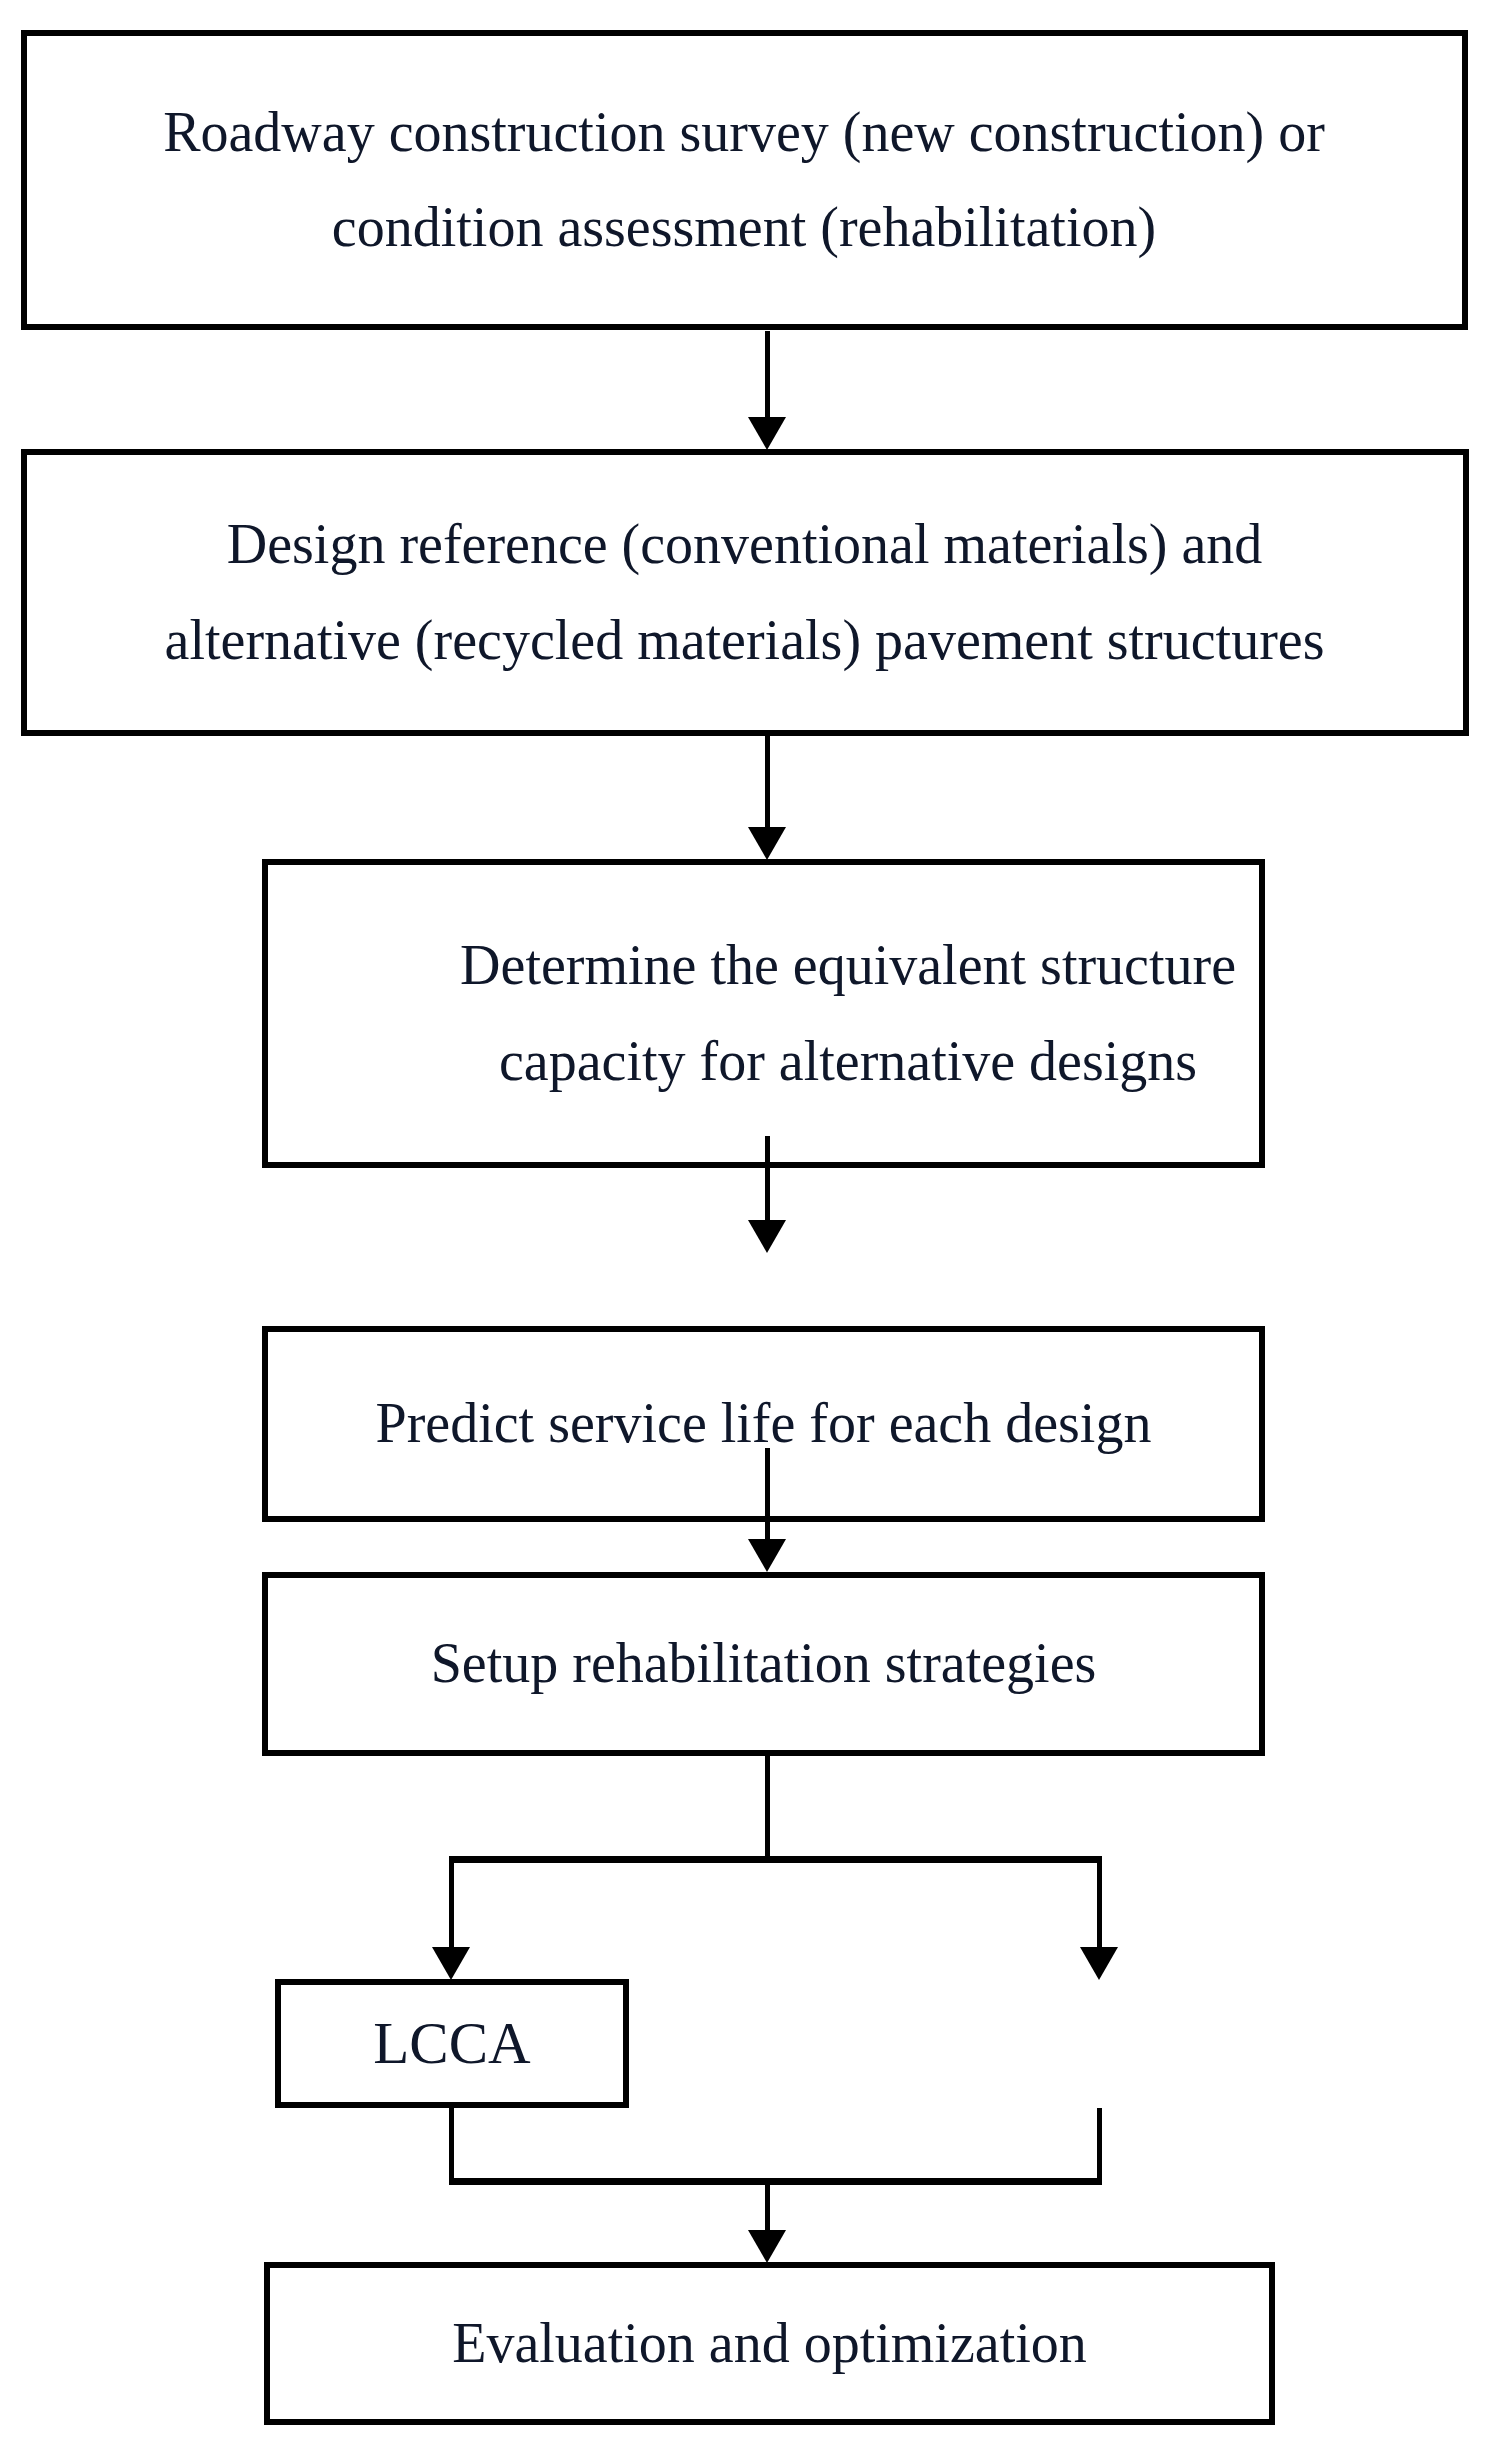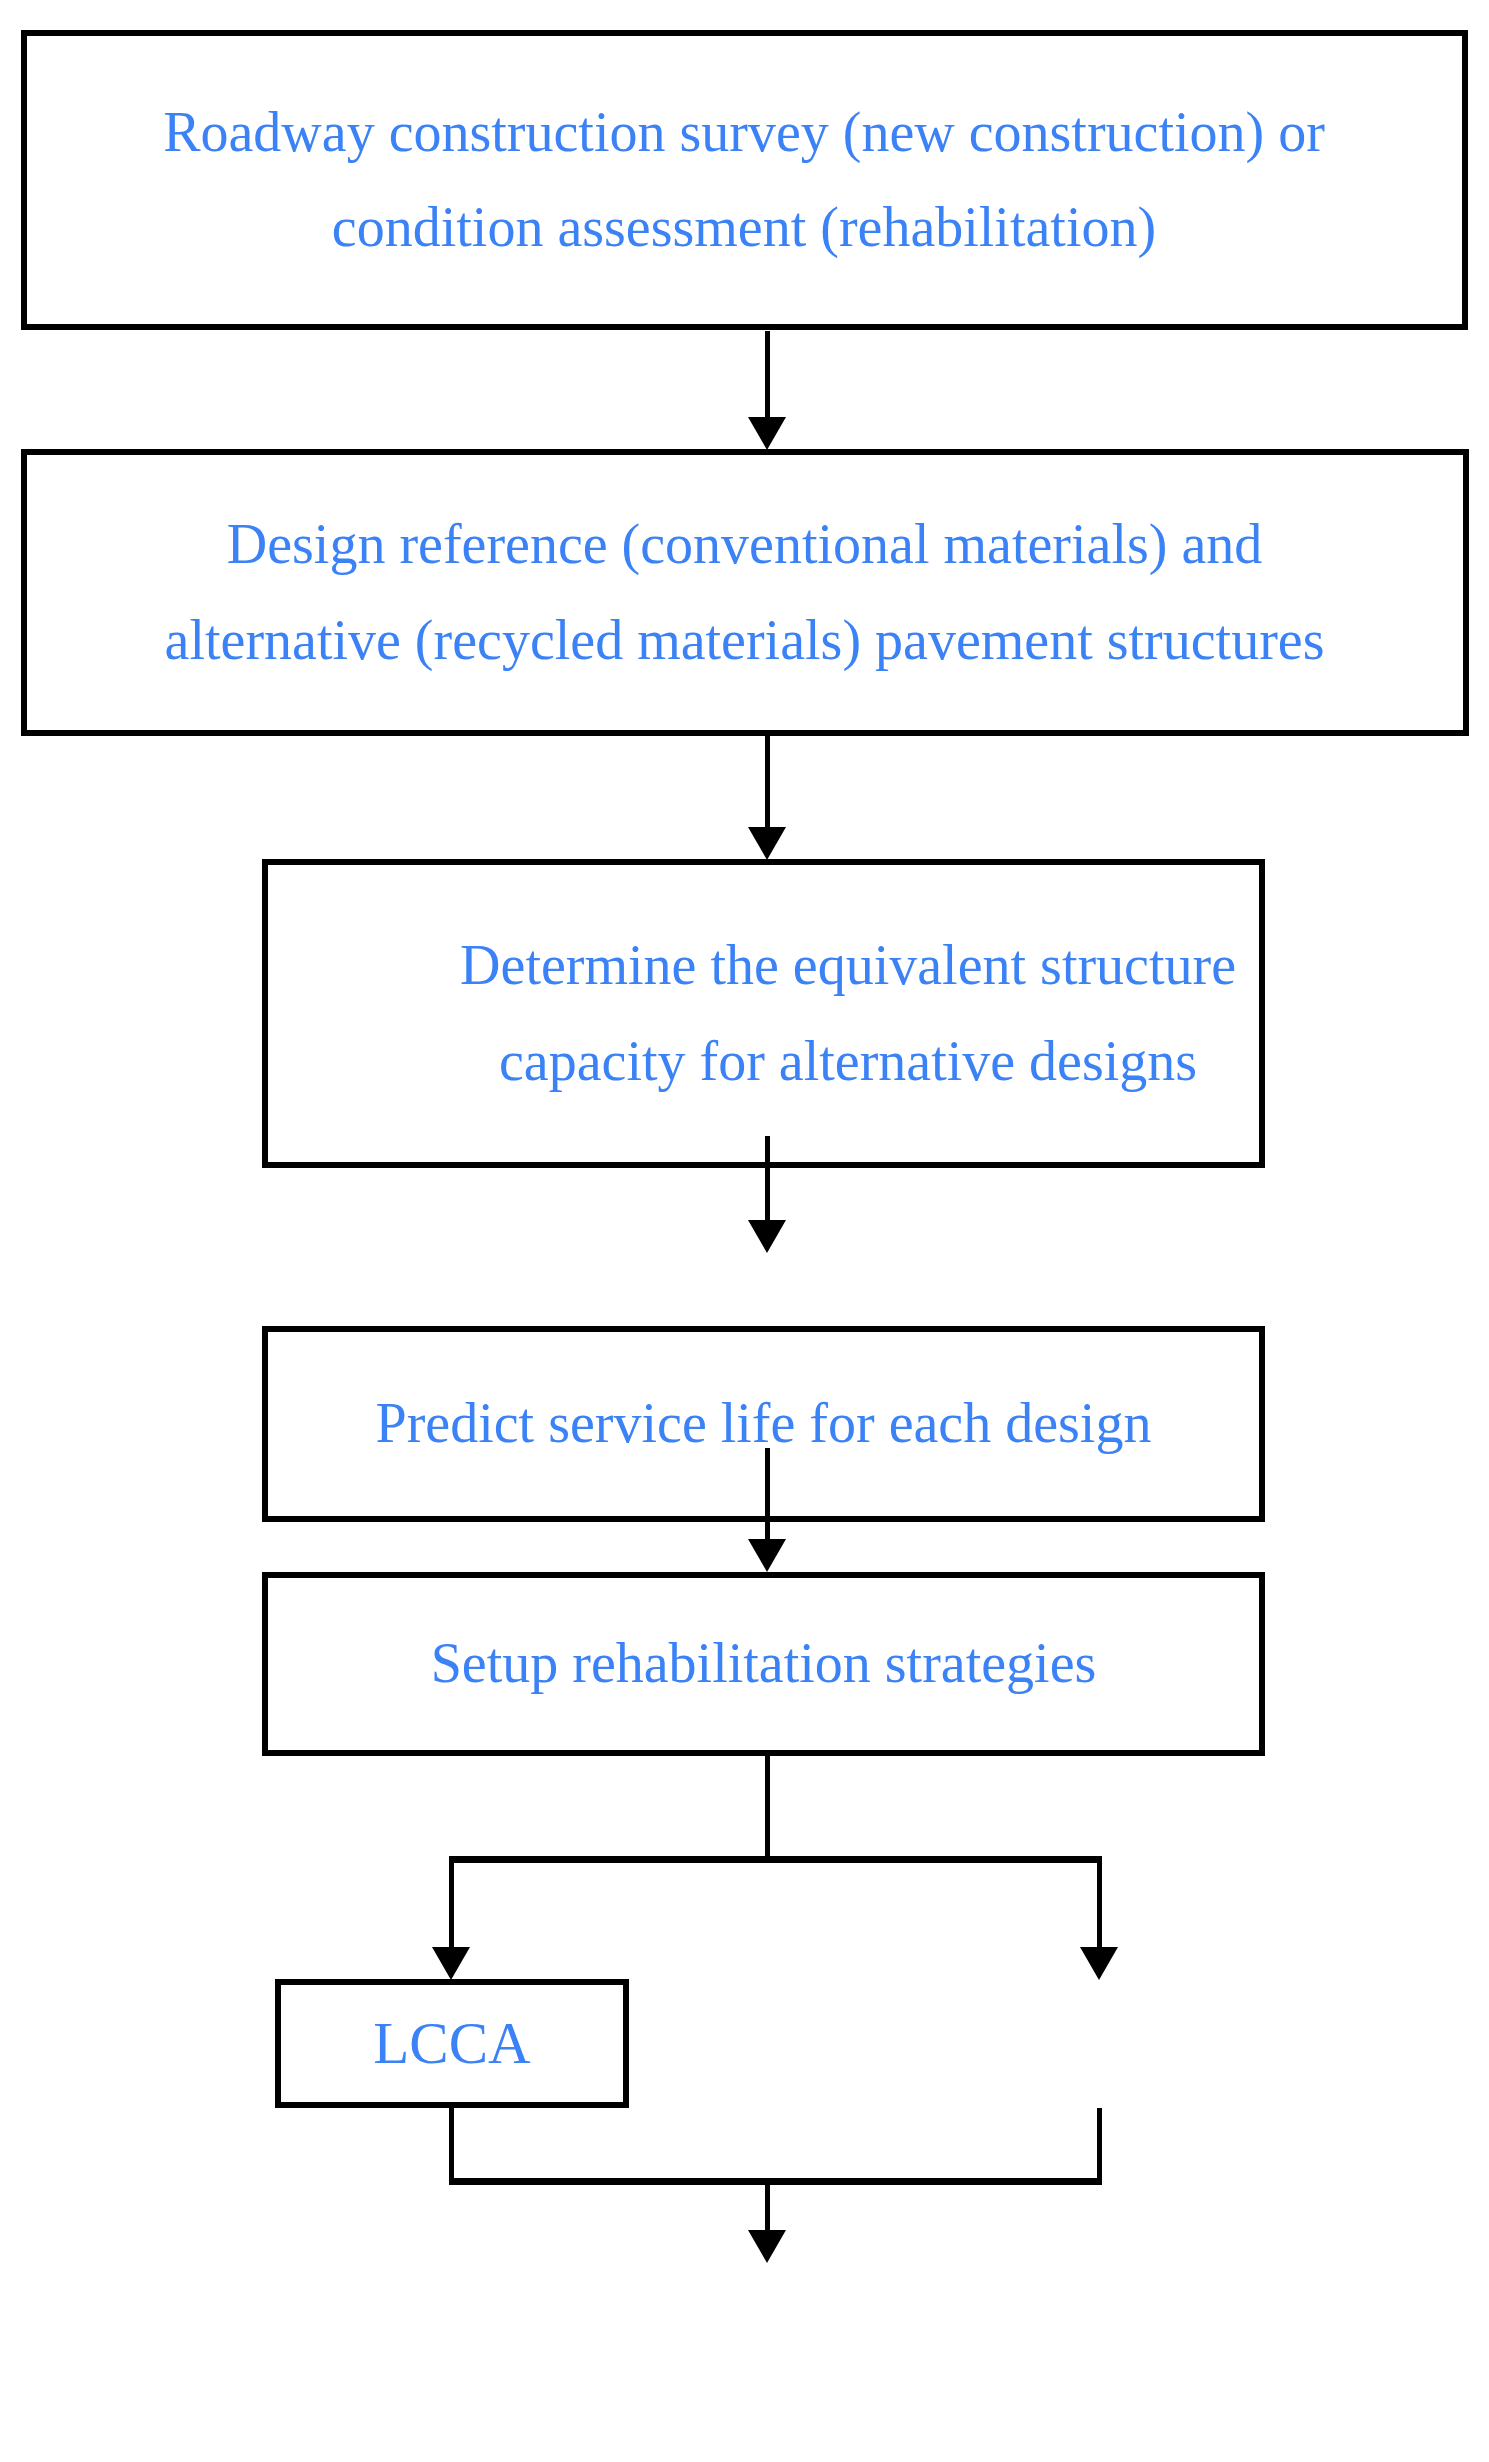--- a/index.html
+++ b/index.html
@@ -6,21 +6,21 @@
     margin: 0;
     padding: 0;
     background: #ffffff;
   }
   .stage {
     position: relative;
     width: 1489px;
     height: 2462px;
     background: #ffffff;
     font-family: "Liberation Serif", "DejaVu Serif", serif;
-    color: #3b82f6;
+    color: #0f172a;
   }
   
   .node {
     position: absolute;
     box-sizing: border-box;
     border: 6.8px solid #000000;
     background: #ffffff;
     display: flex;
     align-items: center;
     justify-content: center;
@@ -103,20 +103,23 @@
 
   <div class="node node-strategies">
     <span>Setup rehabilitation strategies</span>
   </div>
 
   <div class="node node-lcca">
     <span>LCCA</span>
   </div>
 
 
+  <div class="node node-evaluation">
+    <span>Evaluation and optimization</span>
+  </div>
 
   <div class="vline c1-line"></div>
   <div class="arrow-head c1-head"></div>
 
   <div class="vline c2-line"></div>
   <div class="arrow-head c2-head"></div>
 
   <div class="vline c3-line"></div>
   <div class="arrow-head c3-head"></div>
 

